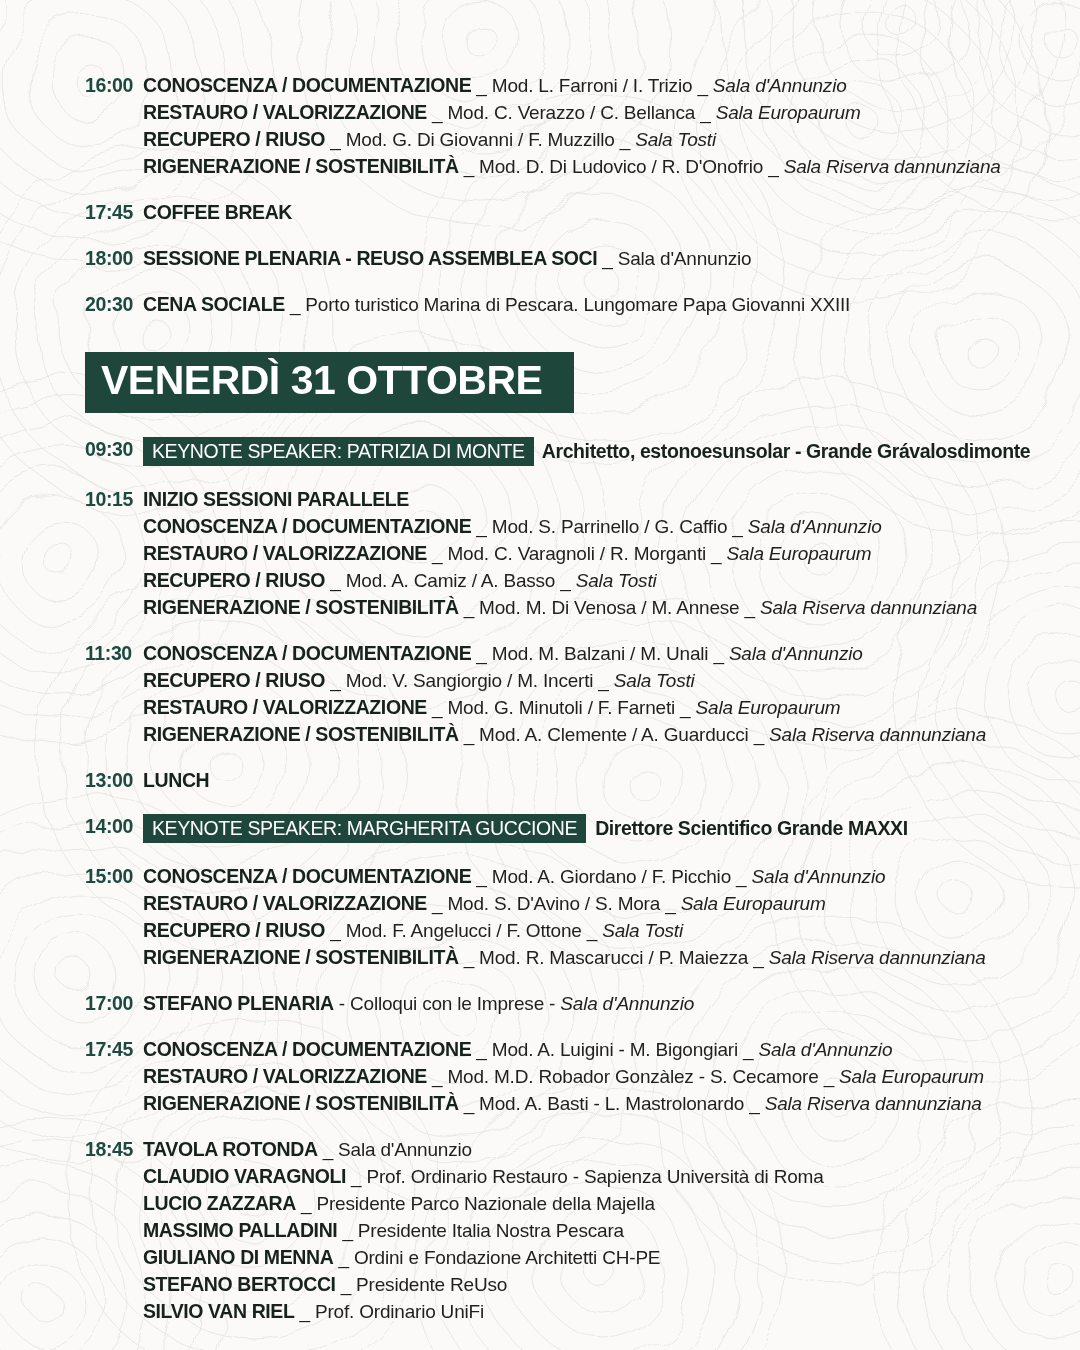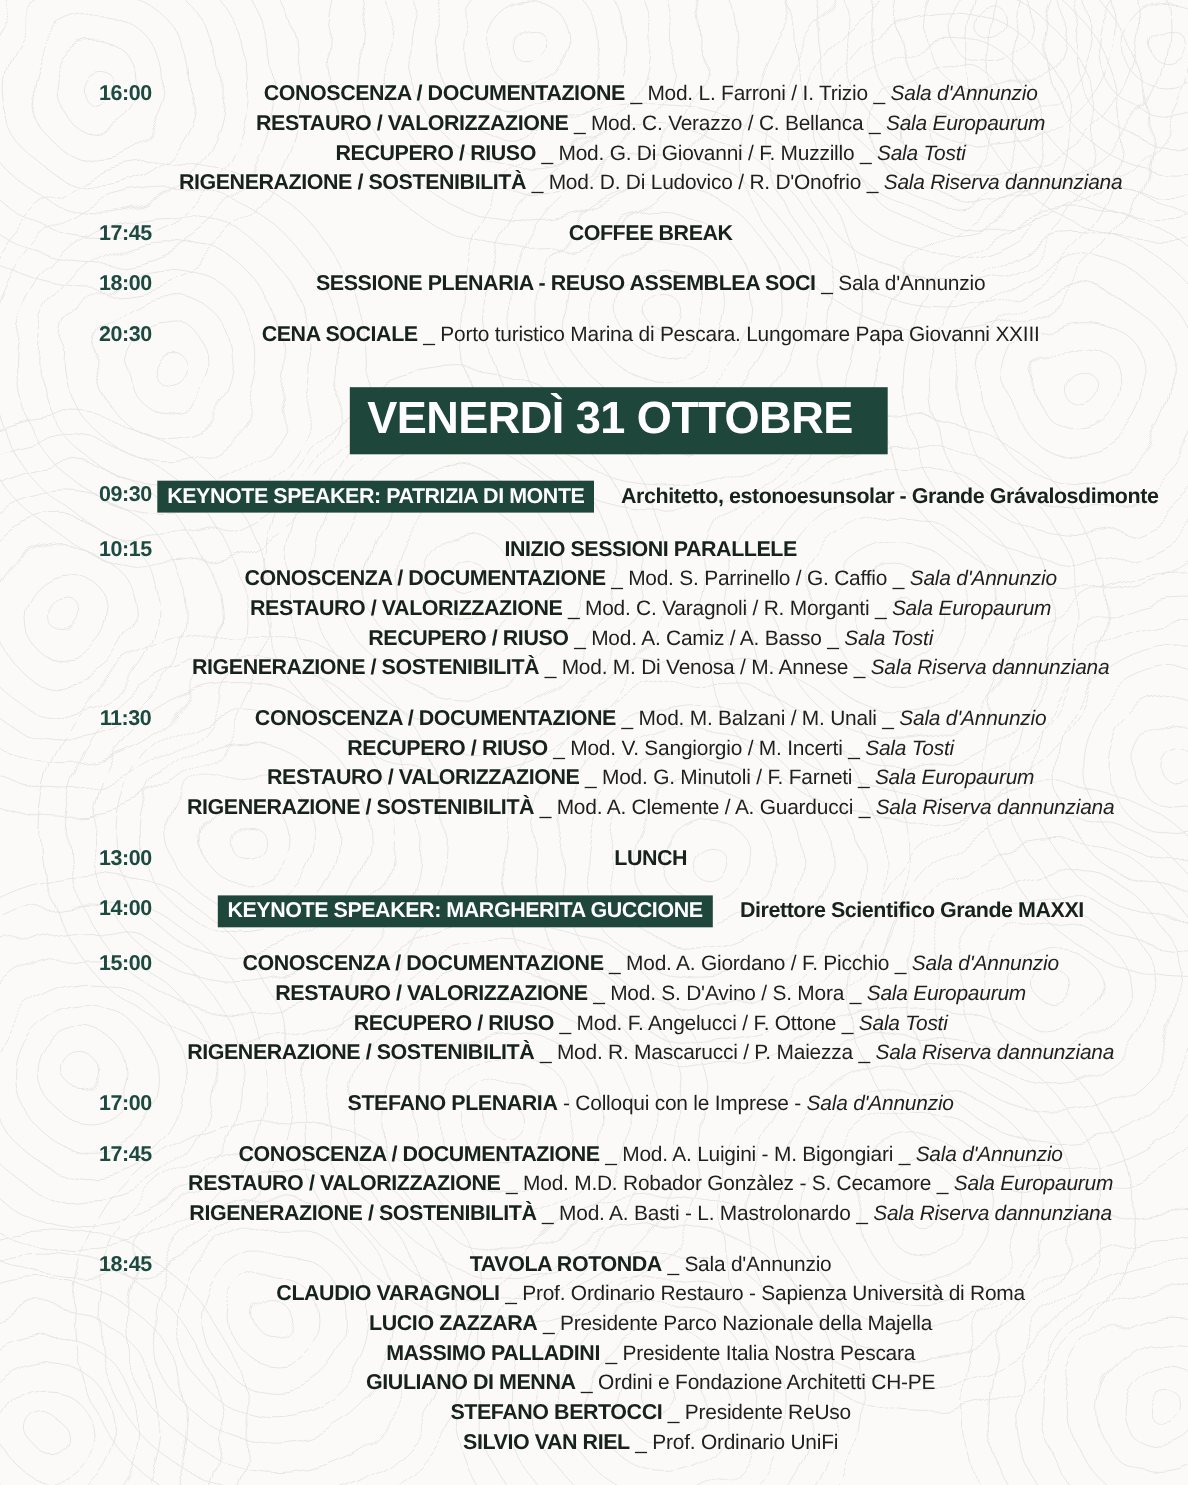--- a/index.html
+++ b/index.html
@@ -5,39 +5,39 @@
   html,body{margin:0;padding:0;}
   body{
     width:1080px;height:1350px;overflow:hidden;
     font-family:"Liberation Sans","DejaVu Sans",sans-serif;
     background:var(--bg,#fbfaf8);
     position:relative;
   }
   .poster{position:relative;width:1080px;height:1350px;overflow:hidden;}
   .topo{position:absolute;left:0;top:0;width:1080px;height:1350px;z-index:0;}
   .content{
-    position:absolute;left:85px;top:72px;right:40px;z-index:1;text-align:center;
+    position:absolute;left:85px;top:72px;right:40px;z-index:1;
   }
   .entry{display:flex;align-items:flex-start;margin-bottom:19px;}
   .time{
     width:58px;flex:0 0 58px;
     font-weight:bold;font-size:19.5px;line-height:27px;
     color:var(--accent,#1d4a40);
     letter-spacing:-0.4px;
   }
   .lines{flex:1;min-width:0;}
   .line{font-size:19px;line-height:27px;white-space:nowrap;}
   .line.has-hl{line-height:31px;}
   .seg-b{font-weight:bold;color:var(--title,#17211d);font-size:19.5px;letter-spacing:-0.4px;}
   .seg-r{color:var(--body,#1f1f1f);letter-spacing:-0.2px;}
   .seg-i{color:var(--body,#1f1f1f);font-style:italic;letter-spacing:-0.2px;}
   .seg-hl{
     background:var(--hlbg,#1e463b);color:var(--hltext,#ffffff);
-    font-weight:bold;font-size:19.5px;letter-spacing:-0.4px;
-    padding:3px 9px 4px;margin-right:20px;
+    font-weight:normal;font-size:19.5px;letter-spacing:-0.4px;
+    padding:3px 9px 4px;margin-right:4px;
   }
   .day-header{
     display:inline-block;
     background:var(--hlbg,#1e463b);color:var(--hltext,#ffffff);
     font-weight:bold;font-size:41px;letter-spacing:-0.5px;
     padding:5px 32px 9px 16px;
     margin:15px 0 23px 0;
   }
 </style>
 </head>

